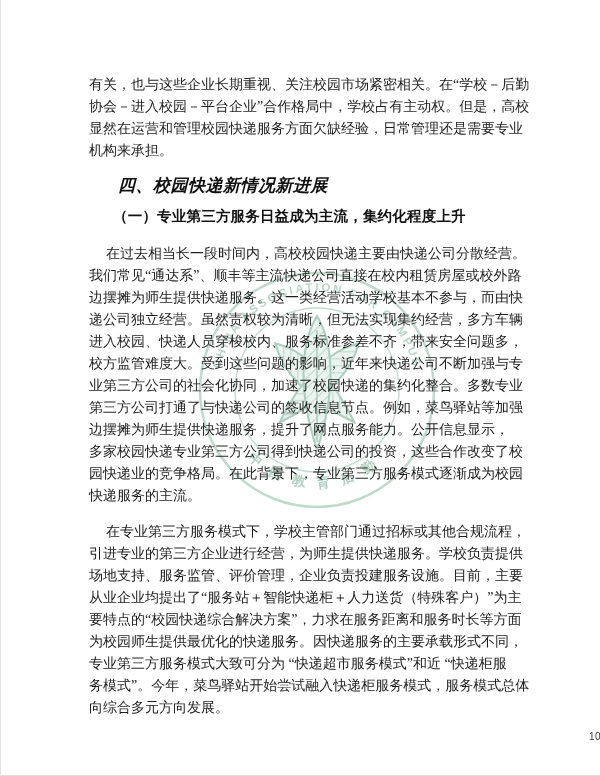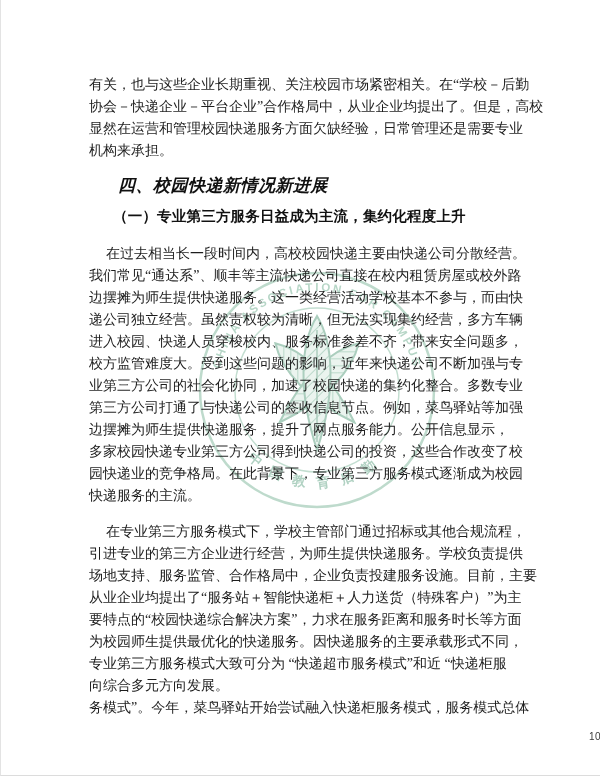--- a/index.html
+++ b/index.html
@@ -73,21 +73,21 @@
       <text class="ring-cjk">
         <textPath href="#arcBottom" startOffset="50%" text-anchor="middle">中国教育后勤</textPath>
       </text>
     </g>
   </svg>
 
   <div class="textlayer">
 
     <div class="para p1">
         <div class="line">有关，也与这些企业长期重视、关注校园市场紧密相关。在“学校－后勤</div>
-        <div class="line">协会－快递企业－平台企业”合作格局中，从业企业均提出了。但是，高校</div>
+        <div class="line">协会－进入校园－平台企业”合作格局中，学校占有主动权。但是，高校</div>
         <div class="line">显然在运营和管理校园快递服务方面欠缺经验，日常管理还是需要专业</div>
         <div class="line">机构来承担。</div>
       </div>
 
     <h2 class="hd h1">四、校园快递新情况新进展</h2>
 
     <h3 class="hd h2">（一）专业第三方服务日益成为主流，集约化程度上升</h3>
 
     <div class="para p2 indent">
         <div class="line">在过去相当长一段时间内，高校校园快递主要由快递公司分散经营。</div>
@@ -100,25 +100,25 @@
         <div class="line">第三方公司打通了与快递公司的签收信息节点。例如，菜鸟驿站等加强</div>
         <div class="line">边摆摊为师生提供快递服务，提升了网点服务能力。公开信息显示，</div>
         <div class="line">多家校园快递专业第三方公司得到快递公司的投资，这些合作改变了校</div>
         <div class="line">园快递业的竞争格局。在此背景下，专业第三方服务模式逐渐成为校园</div>
         <div class="line">快递服务的主流。</div>
       </div>
 
     <div class="para p3 indent">
         <div class="line">在专业第三方服务模式下，学校主管部门通过招标或其他合规流程，</div>
         <div class="line">引进专业的第三方企业进行经营，为师生提供快递服务。学校负责提供</div>
-        <div class="line">场地支持、服务监管、合作格局中，企业负责投建服务设施。目前，主要</div>
+        <div class="line">场地支持、服务监管、评价管理，企业负责投建服务设施。目前，主要</div>
         <div class="line">从业企业均提出了“服务站＋智能快递柜＋人力送货（特殊客户）”为主</div>
         <div class="line">要特点的“校园快递综合解决方案”，力求在服务距离和服务时长等方面</div>
         <div class="line">为校园师生提供最优化的快递服务。因快递服务的主要承载形式不同，</div>
         <div class="line">专业第三方服务模式大致可分为 “快递超市服务模式”和近 “快递柜服</div>
+        <div class="line">务模式”。今年，菜鸟驿站开始尝试融入快递柜服务模式，服务模式总体</div>
         <div class="line">向综合多元方向发展。</div>
-        <div class="line">务模式”。今年，菜鸟驿站开始尝试融入快递柜服务模式，服务模式总体</div>
       </div>
 
     <div class="pageno">10</div>
 
   </div>
 </div>
 
 </body></html>

